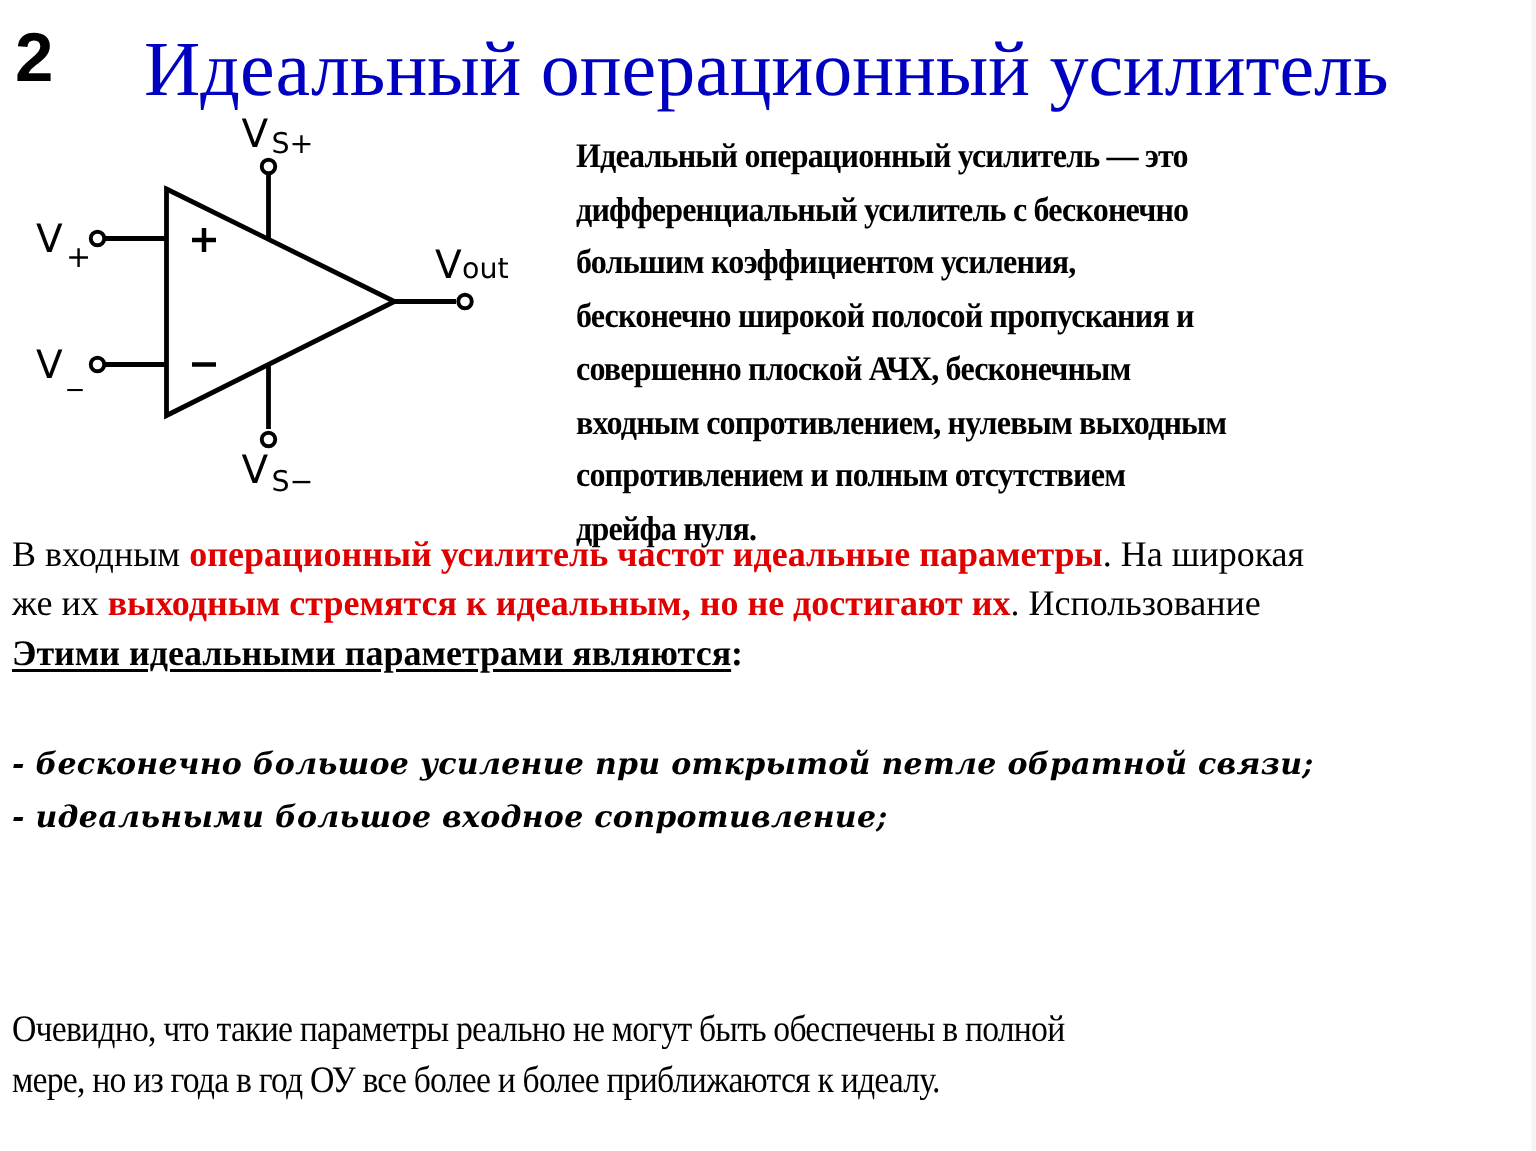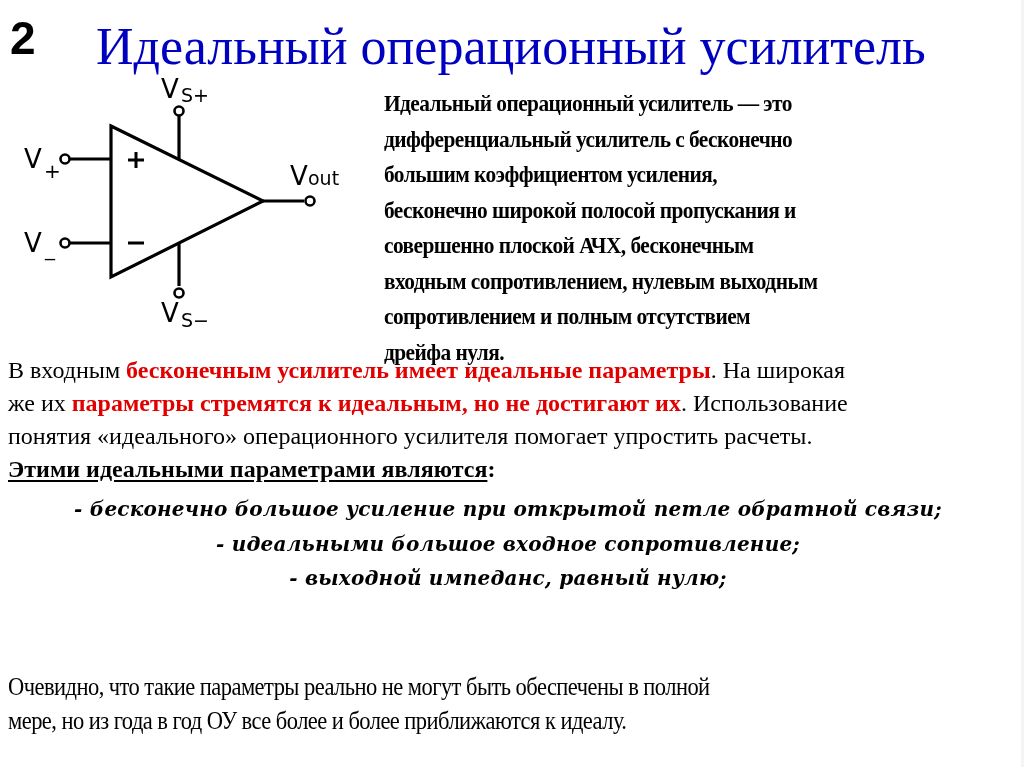--- a/index.html
+++ b/index.html
@@ -84,21 +84,21 @@
       position: absolute;
       left: 8px; top: 492px;
       width: 1000px;
       font-family: "DejaVu Serif", serif;
       font-style: italic;
       font-weight: bold;
       font-size: 20px;
       line-height: 34.5px;
       letter-spacing: 0.2px;
     }
-    .params-list .item { white-space: nowrap; height: 34.5px; text-align: center; }
+    .params-list .item { white-space: nowrap; height: 34.5px; }
     .conclusion {
       position: absolute;
       left: 8px; top: 670px;
       width: 1000px;
       font-family: "Liberation Serif", serif;
       font-size: 25px;
       line-height: 34px;
       letter-spacing: -0.6px;
       transform: scaleX(0.9);
       transform-origin: left top;
@@ -167,33 +167,31 @@
   <div>большим коэффициентом усиления,</div>
   <div>бесконечно широкой полосой пропускания и</div>
   <div>совершенно плоской АЧХ, бесконечным</div>
   <div>входным сопротивлением, нулевым выходным</div>
   <div>сопротивлением и полным отсутствием</div>
   <div>дрейфа нуля.</div>
 </div>
 
 <div class="body-para">
   <div class="line">
-    <span>В входным </span><span class="hl">бесконечным усилитель имеет идеальные параметры</span><span>. На широкая</span>
+    <span>В входным </span><span class="hl">операционный усилитель частот идеальные параметры</span><span>. На широкая</span>
   </div>
   <div class="line">
-    <span>же их </span><span class="hl">параметры стремятся к идеальным, но не достигают их</span><span>. Использование</span>
+    <span>же их </span><span class="hl">выходным стремятся к идеальным, но не достигают их</span><span>. Использование</span>
   </div>
-  <div class="line">понятия «идеального» операционного усилителя помогает упростить расчеты.</div>
   <div class="line">
     <span class="params-heading">Этими идеальными параметрами являются</span><span style="font-weight:bold">:</span>
   </div>
 </div>
 
 <div class="params-list">
   <div class="item">- бесконечно большое усиление при открытой петле обратной связи;</div>
   <div class="item">- идеальными большое входное сопротивление;</div>
-  <div class="item">- выходной импеданс, равный нулю;</div>
 </div>
 
 <div class="conclusion">
   <div class="line">Очевидно, что такие параметры реально не могут быть обеспечены в полной</div>
   <div class="line">мере, но из года в год ОУ все более и более приближаются к идеалу.</div>
 </div>
 
 </body></html>

